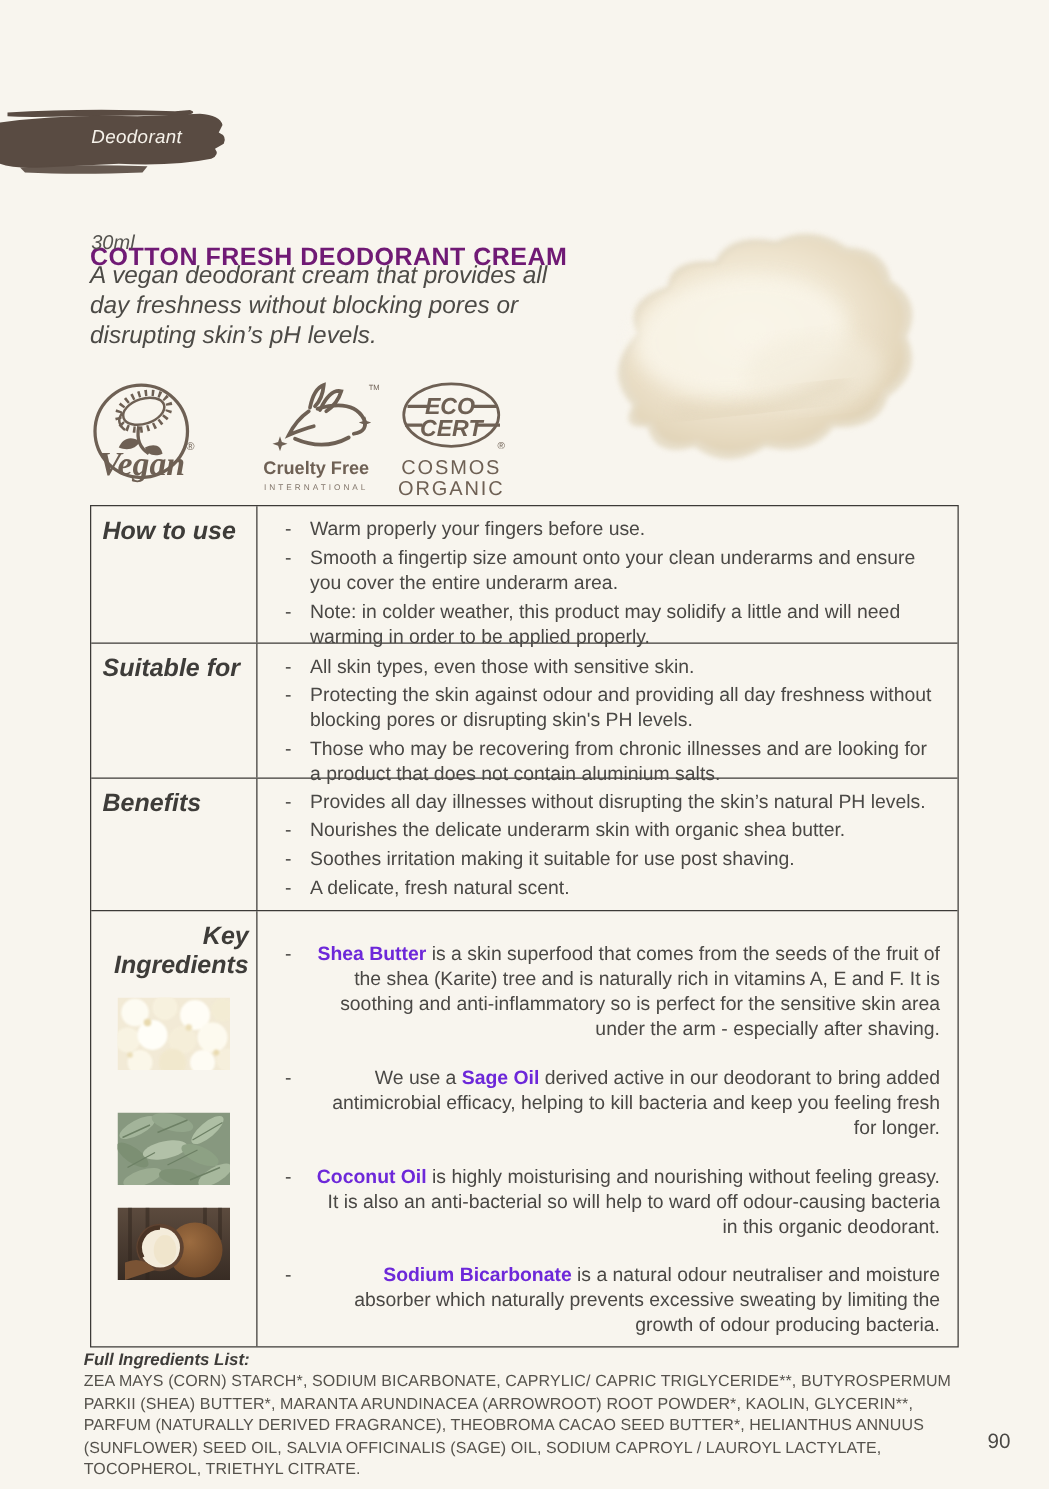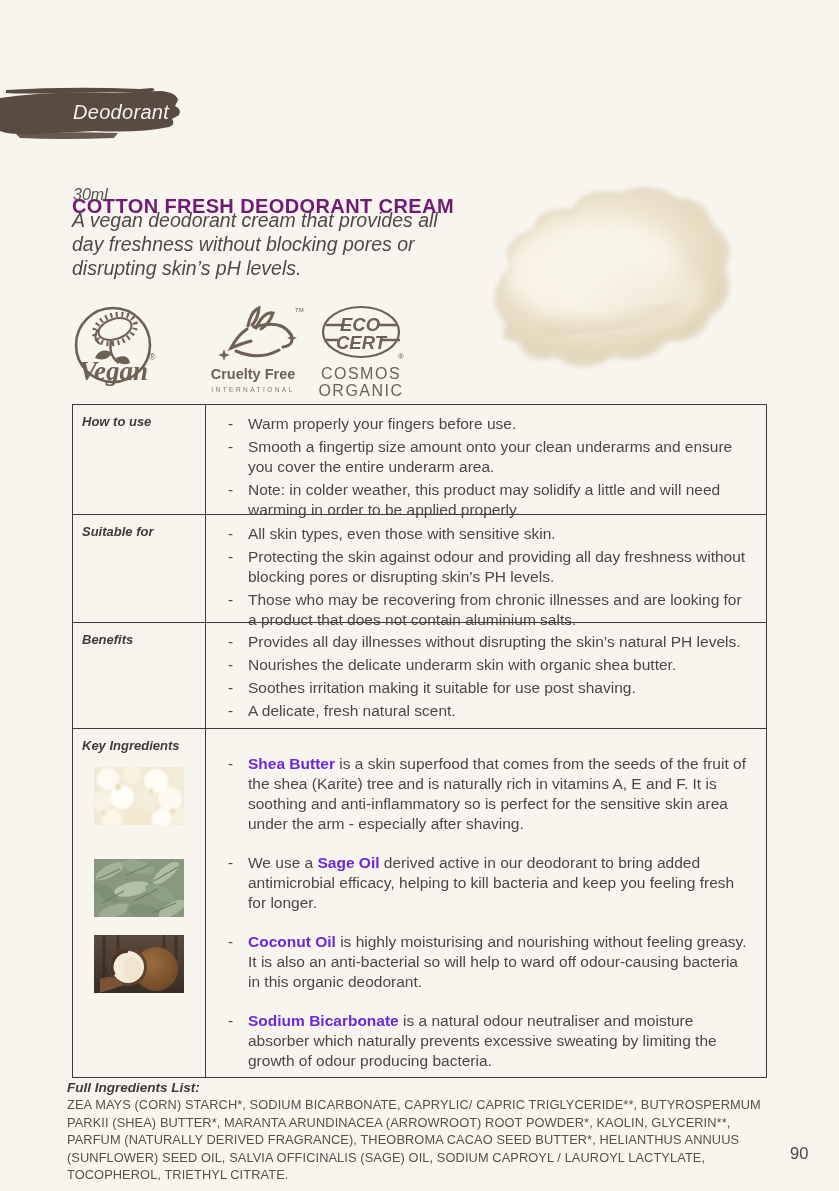--- a/index.html
+++ b/index.html
@@ -10,21 +10,21 @@
     font-family:"Liberation Sans", sans-serif;
     color:#4a4845;
     overflow:hidden;
   }
 
   
   .tag-wrap { position:absolute; left:0; top:86; top:86px; width:190px; height:56px; }
   .tag-svg { position:absolute; left:0; top:0; }
   .tag-label {
     position:absolute; left:73px; top:15px;
-    font-style:italic; font-size:20px; color:#f6f2ea; letter-spacing:.3px;
+    font-style:italic; font-size:15px; color:#f6f2ea; letter-spacing:.3px;
   }
 
   
   .title {
     position:absolute; left:72px; top:151px;
     font-size:20px; font-weight:bold; color:#701a75; letter-spacing:.4px;margin-top:44px;
   }
   .size {
     position:absolute; left:73px; top:186px;
     font-style:italic; font-size:16px; color:#55534f;
@@ -47,25 +47,25 @@
   
   .info-table {
     position:absolute; left:72px; top:404px; width:695px;
     border:1px solid #3c3a37; background:transparent;
   }
   .t-row { display:flex; border-top:1px solid #3c3a37; }
   .t-row:first-child { border-top:none; }
   .row-how  { height:109px; }
   .row-suit { height:108px; }
   .row-ben  { height:106px; }
-  .row-key  { height:349px; }
+  .row-key  { height:349px;text-align:right; }
   .cell-label {
     width:133px; flex:0 0 133px; border-right:1px solid #3c3a37;
     padding:9px 6px 0 9px;
-    font-style:italic; font-weight:bold; font-size:13px; color:#3e3c39;
+    font-style:italic; font-weight:bold; font-size:20px; color:#3e3c39;
   }
   .cell-content {
     flex:1; padding:9px 14px 0 20px;
     font-size:15.5px; line-height:20px; color:#4a4845;
   }
   .bullet { position:relative; padding-left:22px; margin-bottom:3px; }
   .bullet::before { content:"-"; position:absolute; left:2px; }
   .bullet b { font-weight:bold; color:#6d28d9; }
 
   .row-key .cell-content { padding-top:0; }

